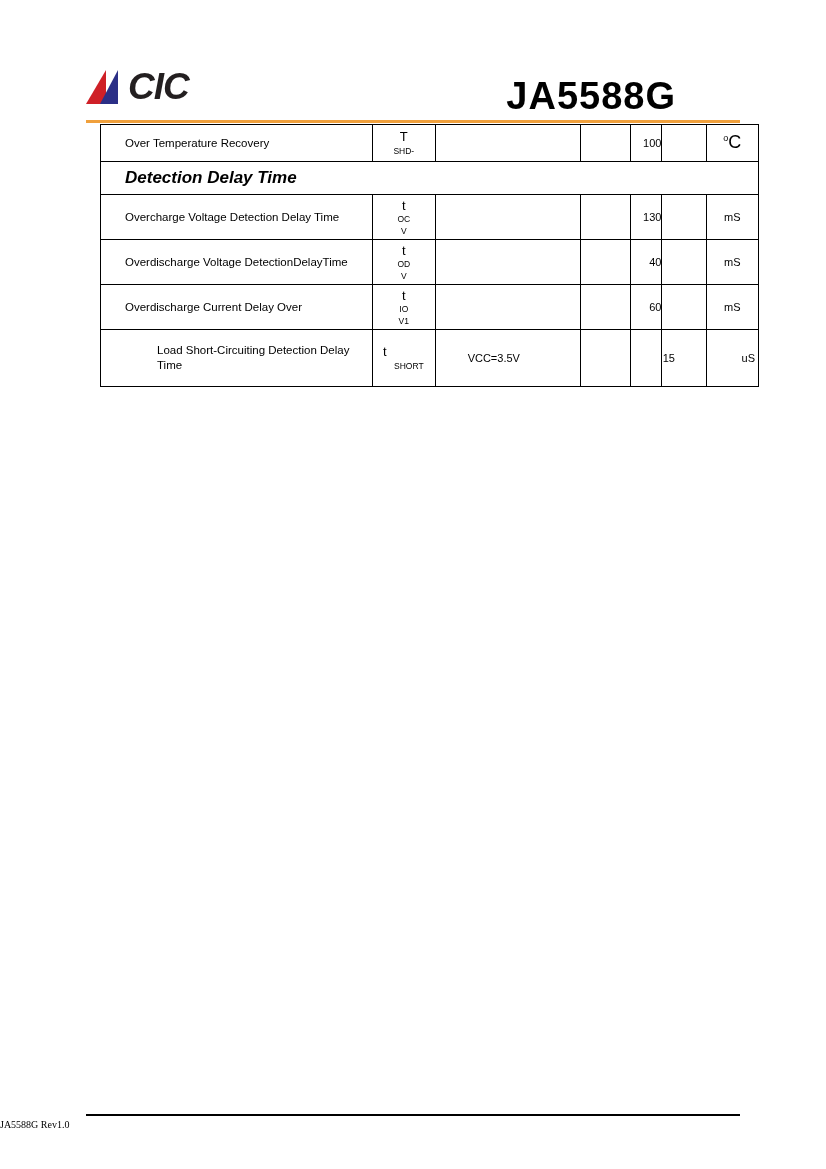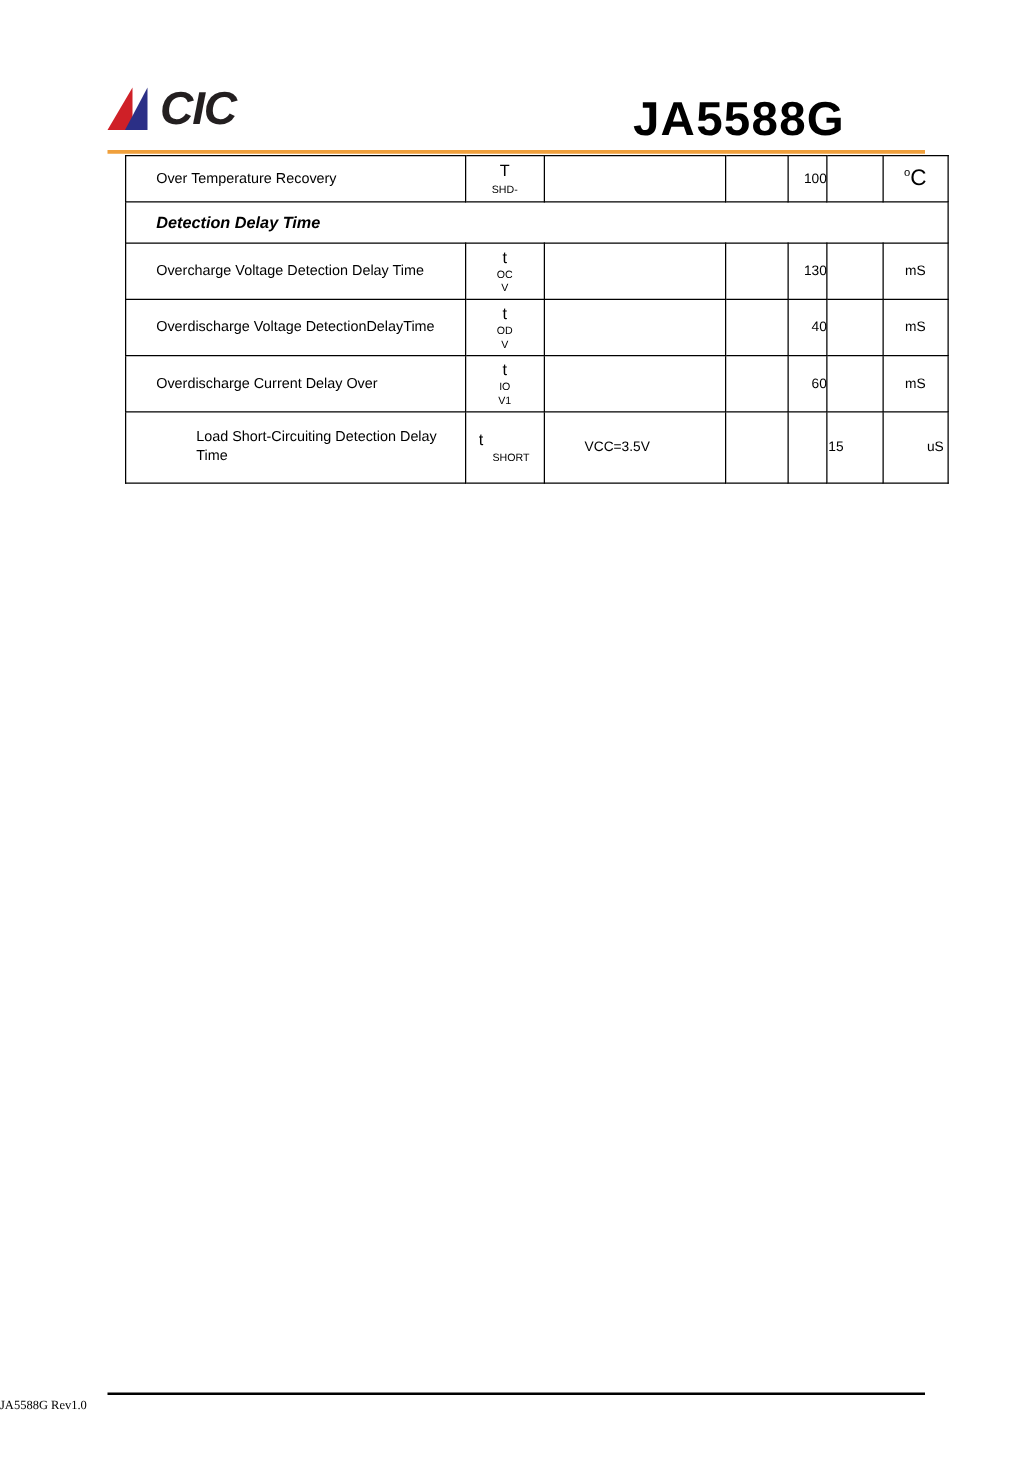--- a/index.html
+++ b/index.html
@@ -109,21 +109,21 @@
   .c-unit    { width: 51px;  }
 
   .cell-pad { padding: 6px 8px 6px 24px; }
 
   .param-text {
     font-size: 11.5px;
     color: #000;
   }
   .section-row td {
     padding: 5px 8px 5px 24px;
-    font-size: 13px;
+    font-size: 17px;
     font-weight: bold;
     font-style: italic;
     margin-left: 28px;
   }
 
   .symbol {
     text-align: center;
     padding: 4px 0 4px 0;
     line-height: 1.05;
   }

